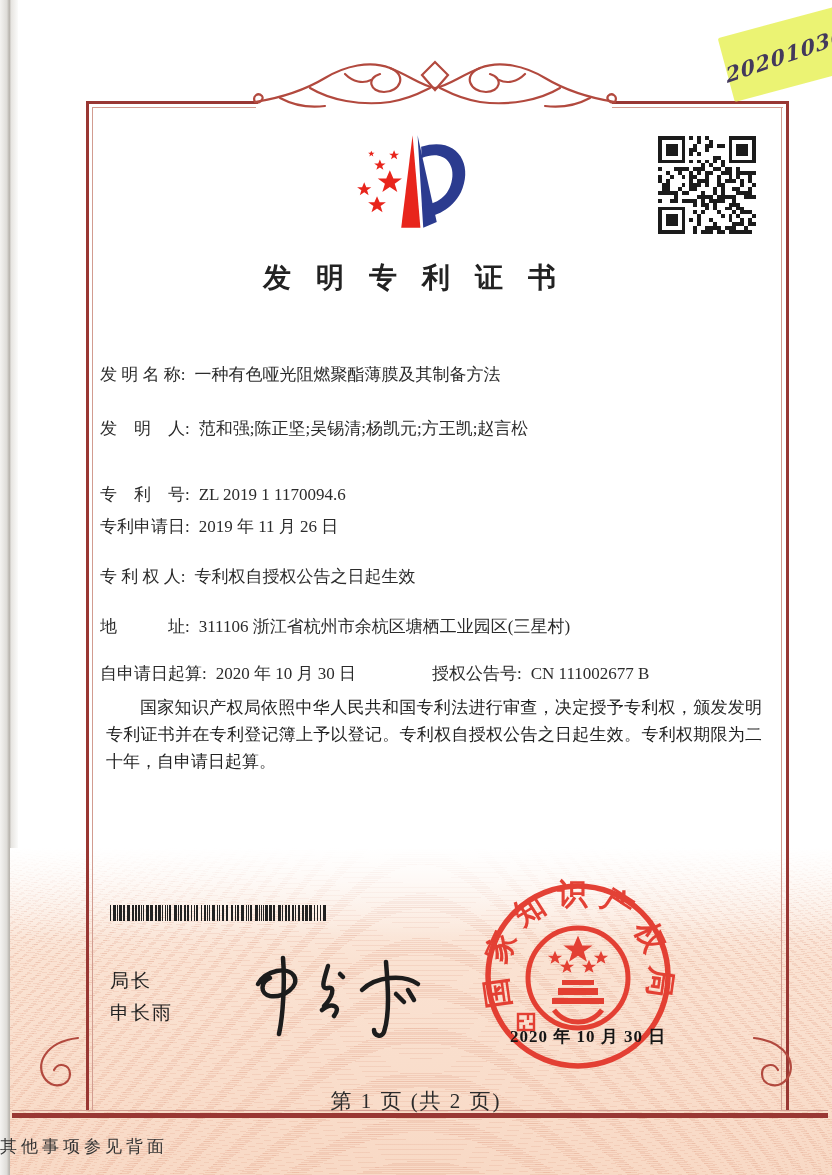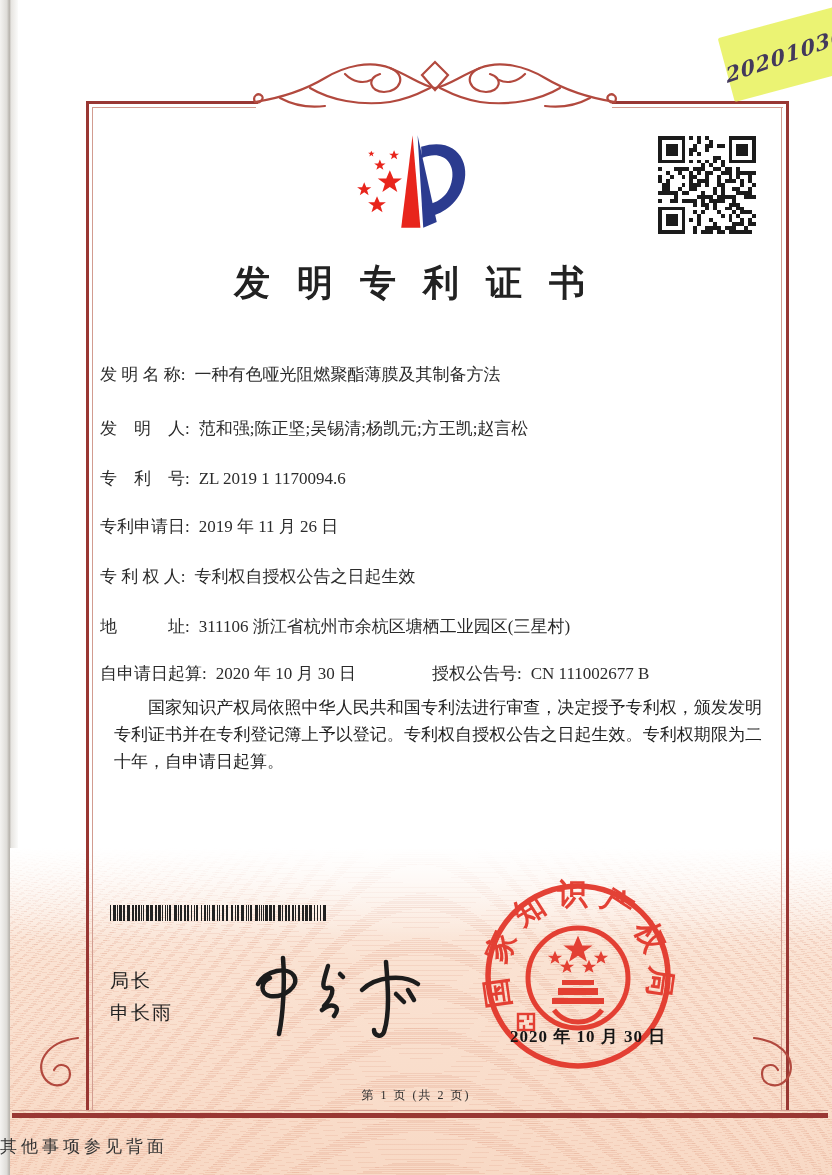--- a/index.html
+++ b/index.html
@@ -18,40 +18,40 @@
       repeating-radial-gradient(150% 95% at 50% 150%, rgba(205,110,80,.12) 0 1.4px, rgba(0,0,0,0) 1.4px 10px),
       linear-gradient(180deg,#fdf4ee 0,#fae2d2 35%,#f8d9c5 100%);}
   .guilloche::before{content:"";position:absolute;left:0;right:0;top:0;height:90px;
     background:linear-gradient(180deg,#ffffff 0,rgba(255,255,255,0) 100%);}
 
   
   .fr{background:#993733;z-index:2;}
   .fr-thin{background:#d29c90;z-index:2;}
 
   .cert-no{left:98px;top:138px;font-size:16px;letter-spacing:3px;color:#3c3c3c;z-index:3;}
-  .title{left:88px;right:92px;top:259px;text-align:center;font-size:36px;font-weight:bold;
+  .title{left:88px;right:92px;top:259px;text-align:center;font-size:28px;font-weight:bold;
          letter-spacing:9px;color:#222;z-index:3;}
 
   .fields{left:100px;top:359px;width:660px;z-index:3;font-size:17px;color:#2b2b2b;}
   .frow{position:absolute;left:0;white-space:nowrap;}
   .lbl{margin-right:9px;}
   .grant2{position:absolute;white-space:nowrap;}
 
   .paras{left:98px;top:694px;width:664px;z-index:3;font-size:17px;line-height:27px;
          text-align:justify;color:#222;}
-  .paras p{margin:0 0 7px 16px;text-indent:2em;}
+  .paras p{margin:0 0 7px 8px;text-indent:2em;}
 
   .signer{left:110px;z-index:4;font-size:19px;color:#222;letter-spacing:2px;text-align:center;}
   .sig-svg{left:236px;top:946px;z-index:4;}
 
   .seal-svg{left:478px;top:876px;z-index:3;opacity:.93;}
   .seal-date{left:496px;top:1025px;width:184px;text-align:center;z-index:5;
              font-size:17px;font-weight:600;color:#151515;letter-spacing:1px;}
 
-  .page-num{left:0;right:0;top:1087px;text-align:center;font-size:12px;letter-spacing:2px;color:#2b2b2b;z-index:3;}
+  .page-num{left:0;right:0;top:1087px;text-align:center;font-size:21px;letter-spacing:2px;color:#2b2b2b;z-index:3;}
   .back-note{left:0;right:0;top:1135px;text-align:left;font-size:17px;letter-spacing:4px;color:#333;z-index:3;}
 
   .sticky{left:724px;top:20px;width:132px;height:66px;z-index:10;
     background:rgba(230,240,75,.78);transform:rotate(-15deg);border-radius:2px;
     display:flex;align-items:center;justify-content:center;}
   .sticky span{font-family:"DejaVu Serif",serif;font-style:italic;font-weight:bold;
     font-size:21px;color:#43395c;transform:skewX(-10deg) rotate(-4deg);letter-spacing:1px;}
 
   .qr-svg{left:658px;top:136px;z-index:3;}
   .logo-svg{left:350px;top:128px;z-index:3;}
@@ -139,21 +139,21 @@
         <rect x="2" y="20" width="3" height="3"></rect>
     </g>
     <path id="qr-modules" fill="#1b1b1b" d="M8 0h1v1h-1zM10 0h1v1h-1zM12 0h1v1h-1zM10 1h1v1h-1zM13 1h1v1h-1zM9 2h1v1h-1zM12 2h1v1h-1zM13 2h1v1h-1zM15 2h1v1h-1zM16 2h1v1h-1zM8 3h1v1h-1zM9 3h1v1h-1zM12 3h1v1h-1zM8 4h1v1h-1zM10 4h1v1h-1zM14 5h1v1h-1zM15 5h1v1h-1zM8 6h1v1h-1zM10 6h1v1h-1zM12 6h1v1h-1zM14 6h1v1h-1zM16 6h1v1h-1zM11 7h1v1h-1zM13 7h1v1h-1zM16 7h1v1h-1zM0 8h1v1h-1zM4 8h1v1h-1zM5 8h1v1h-1zM6 8h1v1h-1zM7 8h1v1h-1zM9 8h1v1h-1zM10 8h1v1h-1zM11 8h1v1h-1zM14 8h1v1h-1zM15 8h1v1h-1zM17 8h1v1h-1zM18 8h1v1h-1zM20 8h1v1h-1zM2 9h1v1h-1zM5 9h1v1h-1zM8 9h1v1h-1zM10 9h1v1h-1zM12 9h1v1h-1zM13 9h1v1h-1zM16 9h1v1h-1zM17 9h1v1h-1zM18 9h1v1h-1zM20 9h1v1h-1zM21 9h1v1h-1zM22 9h1v1h-1zM23 9h1v1h-1zM24 9h1v1h-1zM0 10h1v1h-1zM3 10h1v1h-1zM6 10h1v1h-1zM8 10h1v1h-1zM9 10h1v1h-1zM12 10h1v1h-1zM15 10h1v1h-1zM18 10h1v1h-1zM20 10h1v1h-1zM23 10h1v1h-1zM0 11h1v1h-1zM2 11h1v1h-1zM8 11h1v1h-1zM10 11h1v1h-1zM11 11h1v1h-1zM12 11h1v1h-1zM15 11h1v1h-1zM17 11h1v1h-1zM18 11h1v1h-1zM19 11h1v1h-1zM21 11h1v1h-1zM23 11h1v1h-1zM1 12h1v1h-1zM2 12h1v1h-1zM6 12h1v1h-1zM8 12h1v1h-1zM9 12h1v1h-1zM10 12h1v1h-1zM12 12h1v1h-1zM15 12h1v1h-1zM16 12h1v1h-1zM21 12h1v1h-1zM24 12h1v1h-1zM1 13h1v1h-1zM2 13h1v1h-1zM5 13h1v1h-1zM8 13h1v1h-1zM9 13h1v1h-1zM14 13h1v1h-1zM16 13h1v1h-1zM19 13h1v1h-1zM20 13h1v1h-1zM23 13h1v1h-1zM0 14h1v1h-1zM1 14h1v1h-1zM2 14h1v1h-1zM3 14h1v1h-1zM4 14h1v1h-1zM6 14h1v1h-1zM7 14h1v1h-1zM11 14h1v1h-1zM14 14h1v1h-1zM16 14h1v1h-1zM20 14h1v1h-1zM21 14h1v1h-1zM22 14h1v1h-1zM23 14h1v1h-1zM4 15h1v1h-1zM10 15h1v1h-1zM11 15h1v1h-1zM12 15h1v1h-1zM13 15h1v1h-1zM15 15h1v1h-1zM16 15h1v1h-1zM17 15h1v1h-1zM18 15h1v1h-1zM19 15h1v1h-1zM22 15h1v1h-1zM23 15h1v1h-1zM24 15h1v1h-1zM0 16h1v1h-1zM3 16h1v1h-1zM4 16h1v1h-1zM6 16h1v1h-1zM7 16h1v1h-1zM8 16h1v1h-1zM9 16h1v1h-1zM11 16h1v1h-1zM13 16h1v1h-1zM14 16h1v1h-1zM15 16h1v1h-1zM16 16h1v1h-1zM19 16h1v1h-1zM9 17h1v1h-1zM11 17h1v1h-1zM12 17h1v1h-1zM14 17h1v1h-1zM18 17h1v1h-1zM19 17h1v1h-1zM20 17h1v1h-1zM12 18h1v1h-1zM14 18h1v1h-1zM17 18h1v1h-1zM18 18h1v1h-1zM20 18h1v1h-1zM21 18h1v1h-1zM9 19h1v1h-1zM11 19h1v1h-1zM15 19h1v1h-1zM19 19h1v1h-1zM21 19h1v1h-1zM22 19h1v1h-1zM23 19h1v1h-1zM10 20h1v1h-1zM16 20h1v1h-1zM18 20h1v1h-1zM20 20h1v1h-1zM24 20h1v1h-1zM8 21h1v1h-1zM10 21h1v1h-1zM13 21h1v1h-1zM18 21h1v1h-1zM21 21h1v1h-1zM23 21h1v1h-1zM10 22h1v1h-1zM14 22h1v1h-1zM19 22h1v1h-1zM20 22h1v1h-1zM21 22h1v1h-1zM23 22h1v1h-1zM24 22h1v1h-1zM9 23h1v1h-1zM12 23h1v1h-1zM13 23h1v1h-1zM14 23h1v1h-1zM15 23h1v1h-1zM17 23h1v1h-1zM18 23h1v1h-1zM19 23h1v1h-1zM22 23h1v1h-1zM9 24h1v1h-1zM11 24h1v1h-1zM12 24h1v1h-1zM13 24h1v1h-1zM15 24h1v1h-1zM16 24h1v1h-1zM18 24h1v1h-1zM19 24h1v1h-1zM20 24h1v1h-1zM21 24h1v1h-1zM22 24h1v1h-1zM23 24h1v1h-1z"></path>
   </svg>
 
   <div class="abs title">发 明 专 利 证 书</div>
 
   <div class="abs fields">
     <div class="frow" style="top:4px"><span class="lbl">发 明 名 称:</span><span class="val">一种有色哑光阻燃聚酯薄膜及其制备方法</span></div>
     <div class="frow" style="top:58px"><span class="lbl">发　明　人:</span><span class="val">范和强;陈正坚;吴锡清;杨凯元;方王凯;赵言松</span></div>
-    <div class="frow" style="top:108px"><span class="lbl">专　利　号:</span><span class="val">ZL 2019 1 1170094.6</span></div>
+    <div class="frow" style="top:124px"><span class="lbl">专　利　号:</span><span class="val">ZL 2019 1 1170094.6</span></div>
     <div class="frow" style="top:156px"><span class="lbl">专利申请日:</span><span class="val">2019 年 11 月 26 日</span></div>
     <div class="frow" style="top:206px"><span class="lbl">专 利 权 人:</span><span class="val">专利权自授权公告之日起生效</span></div>
     <div class="frow" style="top:256px"><span class="lbl">地　　　址:</span><span class="val">311106 浙江省杭州市余杭区塘栖工业园区(三星村)</span></div>
     <div class="frow" style="top:303px"><span class="lbl">自申请日起算:</span><span class="val">2020 年 10 月 30 日</span></div>
     <div class="grant2" style="top:303px;left:332px"><span class="lbl">授权公告号:</span><span class="val">CN 111002677 B</span></div>
   </div>
 
   <div class="abs paras">
     <p>国家知识产权局依照中华人民共和国专利法进行审查，决定授予专利权，颁发发明专利证书并在专利登记簿上予以登记。专利权自授权公告之日起生效。专利权期限为二十年，自申请日起算。</p>
   </div>

